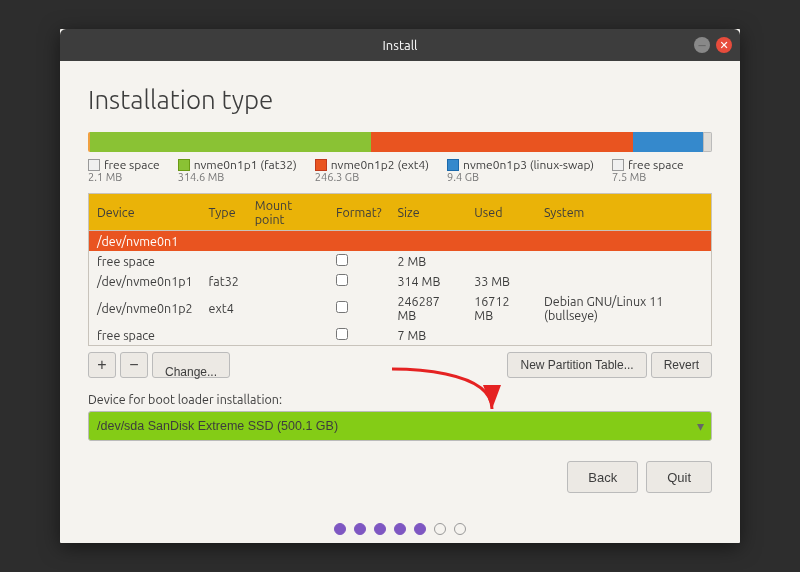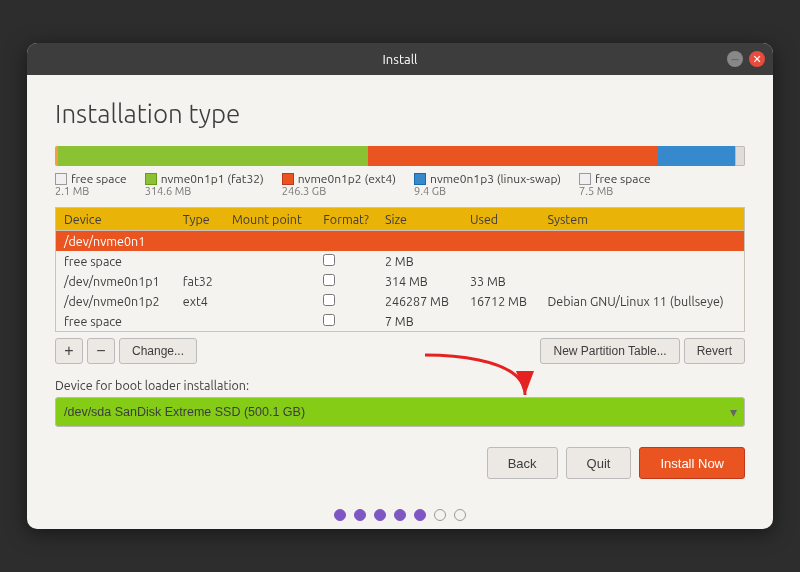--- a/index.html
+++ b/index.html
@@ -7,23 +7,23 @@
       background: #2d2d2d;
       display: flex;
       justify-content: center;
       align-items: center;
       width: 800px;
       height: 572px;
       font-family: 'Ubuntu', 'Segoe UI', sans-serif;
       font-size: 13px;
     }
     .window {
-      width: 746px;
+      width: 680px;
       background: #f5f3ef;
-      border-radius: 10px;
+      border-radius: 1px;
       overflow: hidden;
       box-shadow: 0 4px 20px rgba(0,0,0,0.5);
     }
     .titlebar {
       background: #3d3d3d;
       height: 32px;
       display: flex;
       align-items: center;
       justify-content: center;
       position: relative;
@@ -152,21 +152,21 @@
       border-radius: 3px;
       cursor: pointer;
       font-size: 16px;
       display: flex;
       align-items: center;
       justify-content: center;
       color: #444;
     }
     .change-btn {
       height: 26px;
-      padding: 5px 12px;
+      padding: 12px 12px;
       background: #ece9e4;
       border: 1px solid #bbb;
       border-radius: 3px;
       cursor: pointer;
       font-size: 12px;
       color: #3d3d3d;
     }
     .spacer { flex: 1; }
     .new-partition-btn, .revert-btn {
       height: 26px;
@@ -404,21 +404,20 @@
             <option>/dev/sda          SanDisk Extreme SSD (500.1 GB)</option>
           </select>
           <span class="select-arrow">▾</span>
         </div>
       </div>
     </div>
 
     <div class="footer">
       <button class="footer-btn">Back</button>
       <button class="footer-btn">Quit</button>
-      <button class="footer-btn primary">Install Now</button>
     </div>
   </div>
 
   <div class="dots-row">
     <div class="dot filled"></div>
     <div class="dot filled"></div>
     <div class="dot filled"></div>
     <div class="dot filled"></div>
     <div class="dot filled"></div>
     <div class="dot empty"></div>

